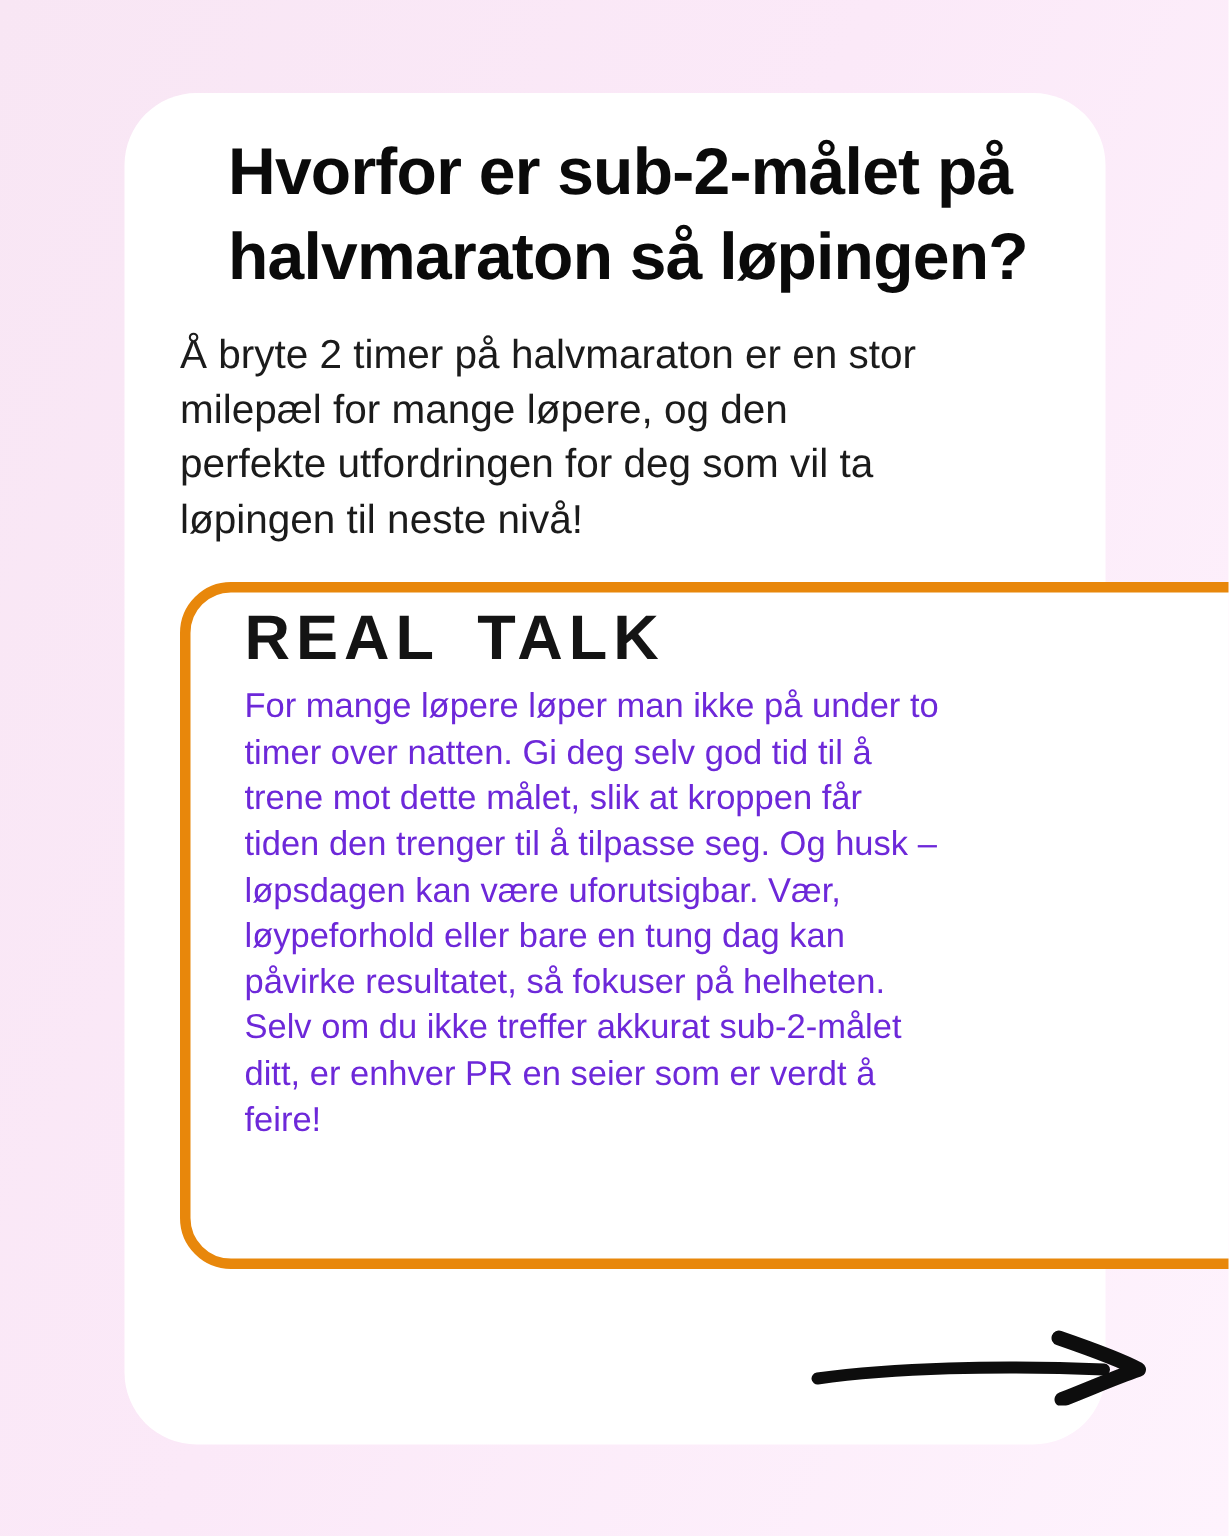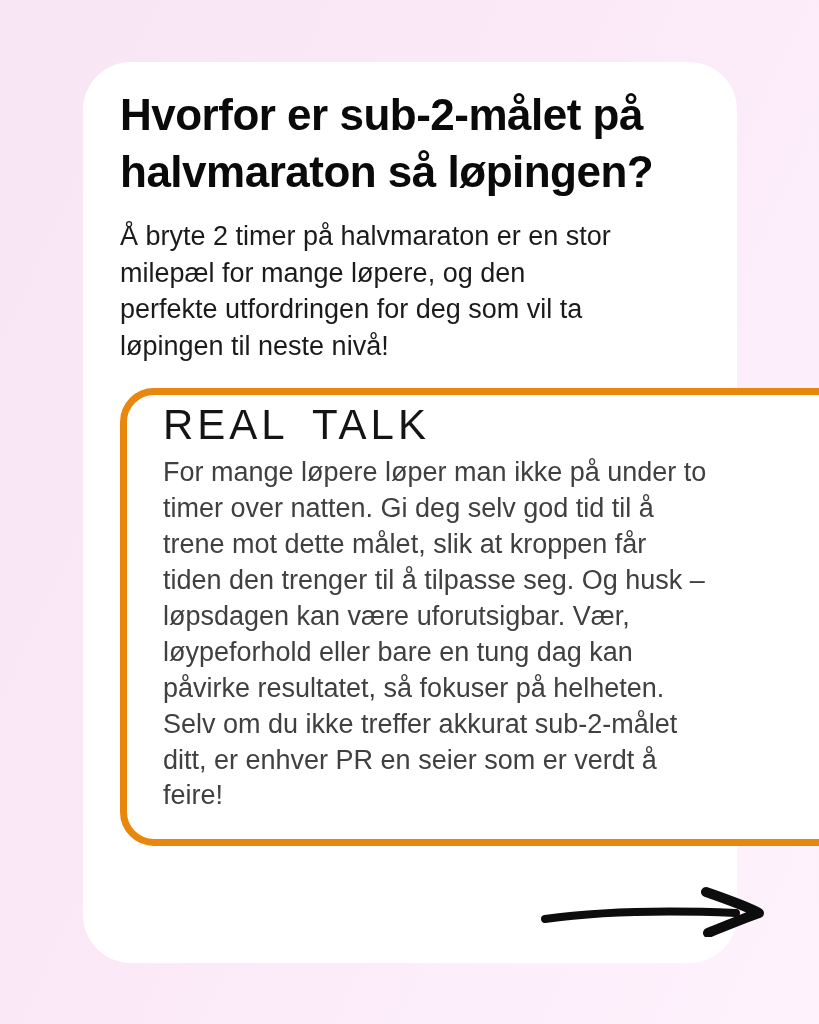--- a/index.html
+++ b/index.html
@@ -22,21 +22,21 @@
   }
   .heading {
     margin: 0;
     padding: 24px 30px 0 37px;
     font-size: 44px;
     font-weight: 800;
     line-height: 1.3;
     letter-spacing: -0.5px;
     color: #0a0a0a;
   }
-  .heading .hline { display: block; }
+  .heading .hline { display: block; margin-left: 32px; }
   .intro {
     margin: 18px 0 0 0;
     padding: 0 30px 0 37px;
     font-size: 27px;
     line-height: 1.35;
     color: #1b1b1b;
     white-space: pre-line;
   }
   .callout {
     position: absolute;
@@ -45,31 +45,31 @@
     width: 740px;
     height: 458px;
     box-sizing: border-box;
     background: #ffffff;
     border: 7px solid #e8870b;
     border-radius: 34px;
     padding: 6px 40px 0 36px;
   }
   .callout-title {
     font-size: 42px;
-    font-weight: 400;
+    font-weight: 700;
     line-height: 1.15;
     letter-spacing: 4px;
     word-spacing: 10px;
     color: #141414;
   }
   .callout-body {
     margin: 6px 0 0 0;
-    font-size: 27px;
+    font-size: 23px;
     line-height: 1.33;
-    color: #404040;
+    color: #6d28d9;
     white-space: pre-line;
   }
   .arrow {
     position: absolute;
     left: 457px;
     top: 820px;
     width: 225px;
     height: 55px;
   }
   .arrow svg { display: block; width: 100%; height: 100%; }

